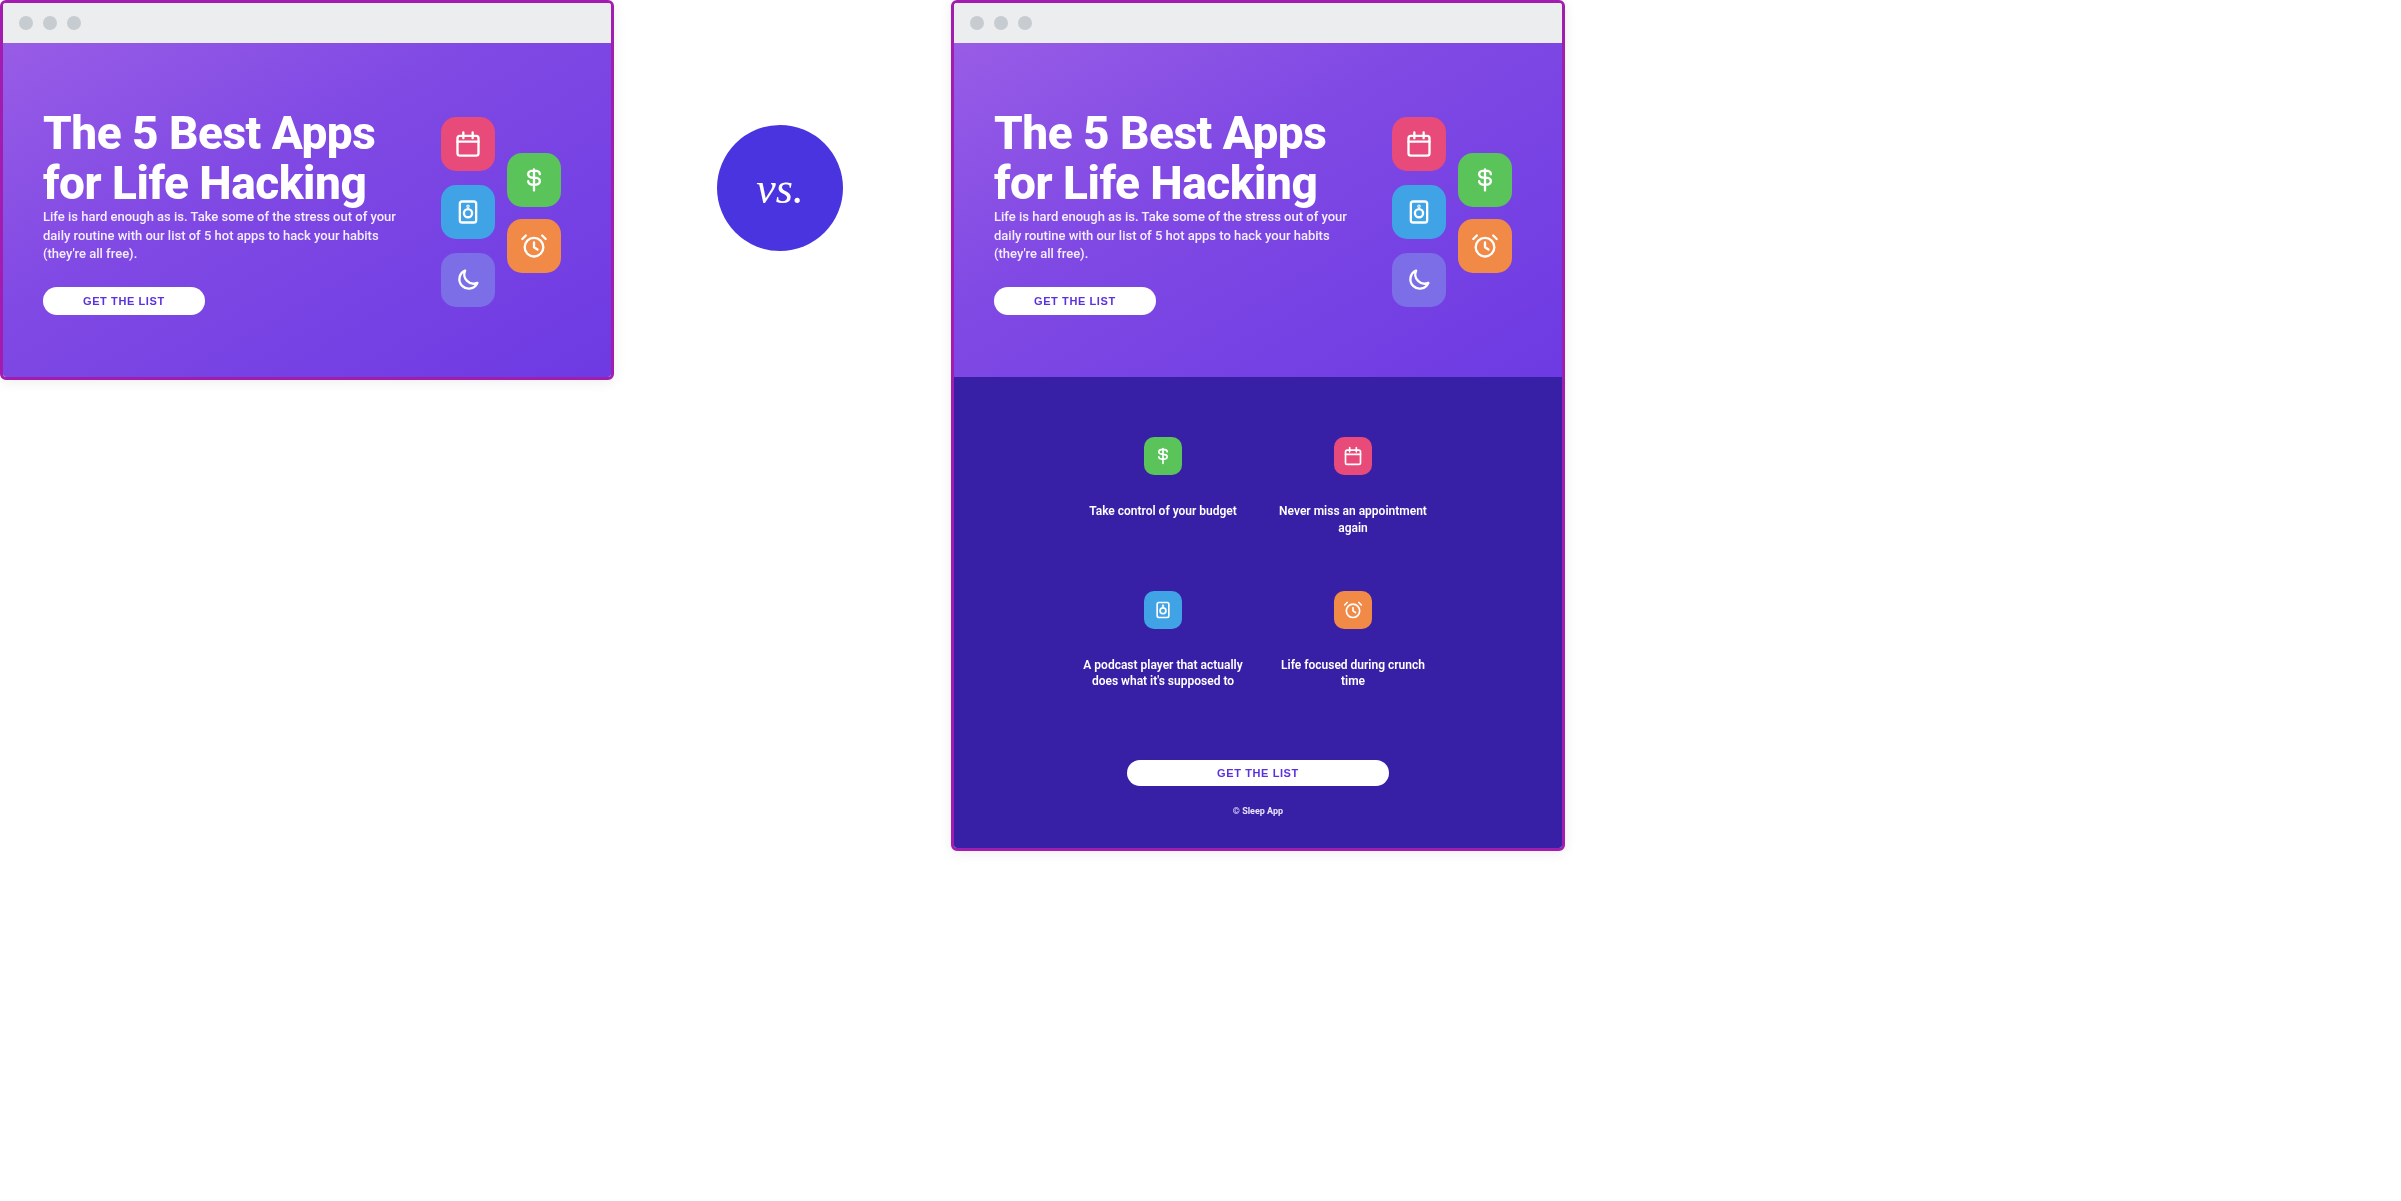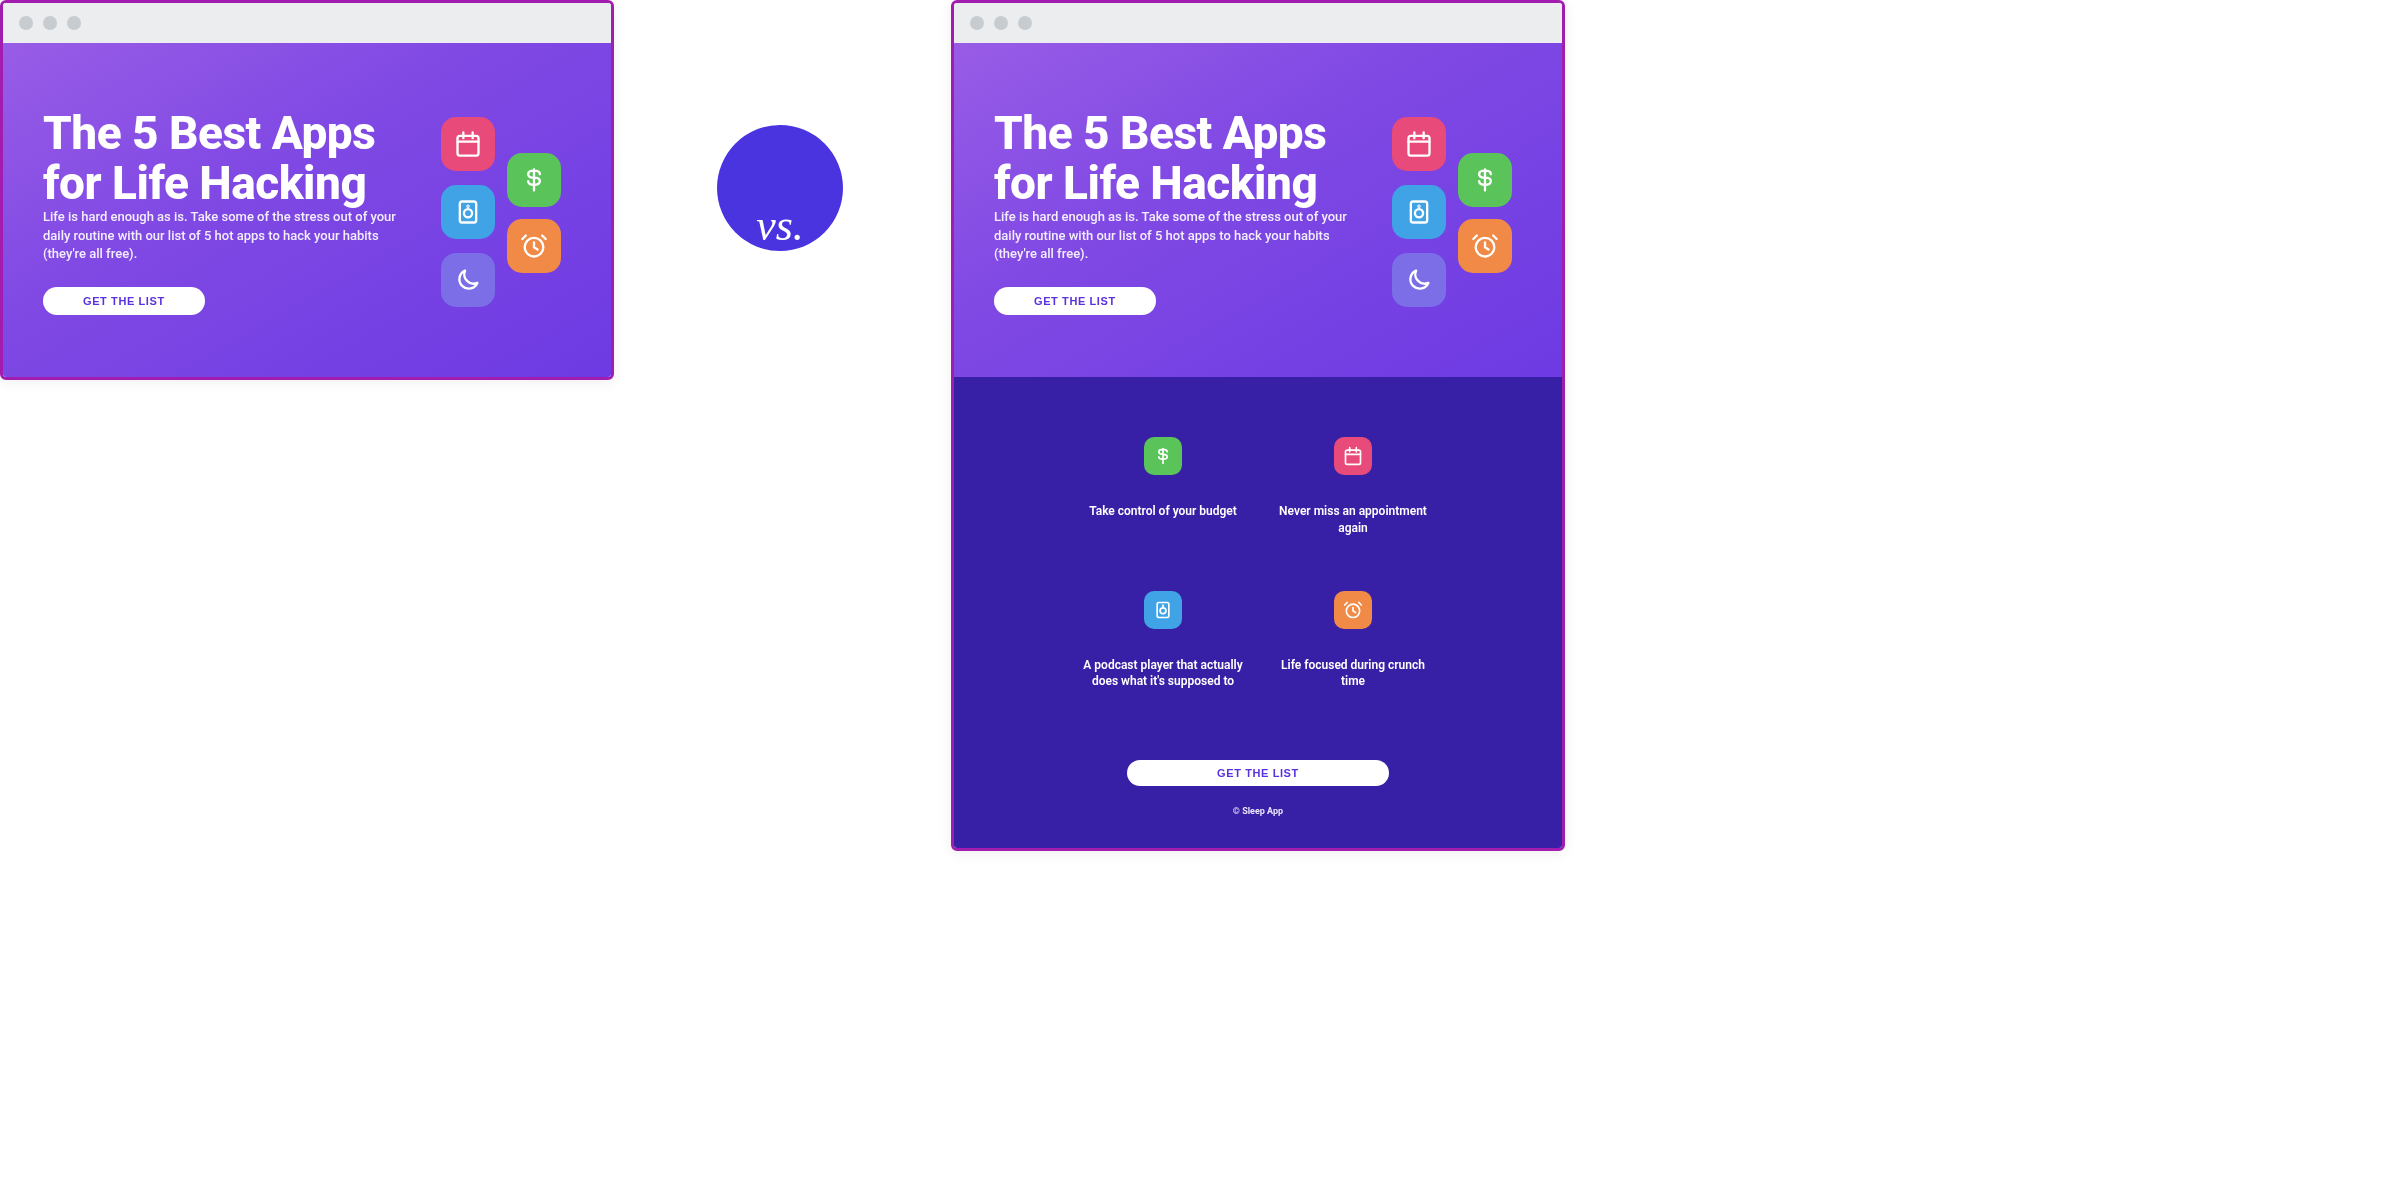--- a/index.html
+++ b/index.html
@@ -36,21 +36,21 @@
   
   .vs-badge {
     position: absolute;
     width: 126px; height: 126px;
     border-radius: 50%;
     background: #4934e0;
     color: #fff;
     font-size: 44px;
     font-family: Georgia, "Times New Roman", serif;
     font-style: italic;
-    display: flex; align-items: flex-end; justify-content: center;
+    display: flex; align-items: center; justify-content: center;
     left: 717px; top: 125px;
   }
 
   
   .hero {
     background: linear-gradient(150deg, #985ce6 0%, #8049e4 40%, #6d3ae3 100%);
     color: #fff;
     padding: 66px 40px 60px 40px;
     position: relative;
     display: flex;

